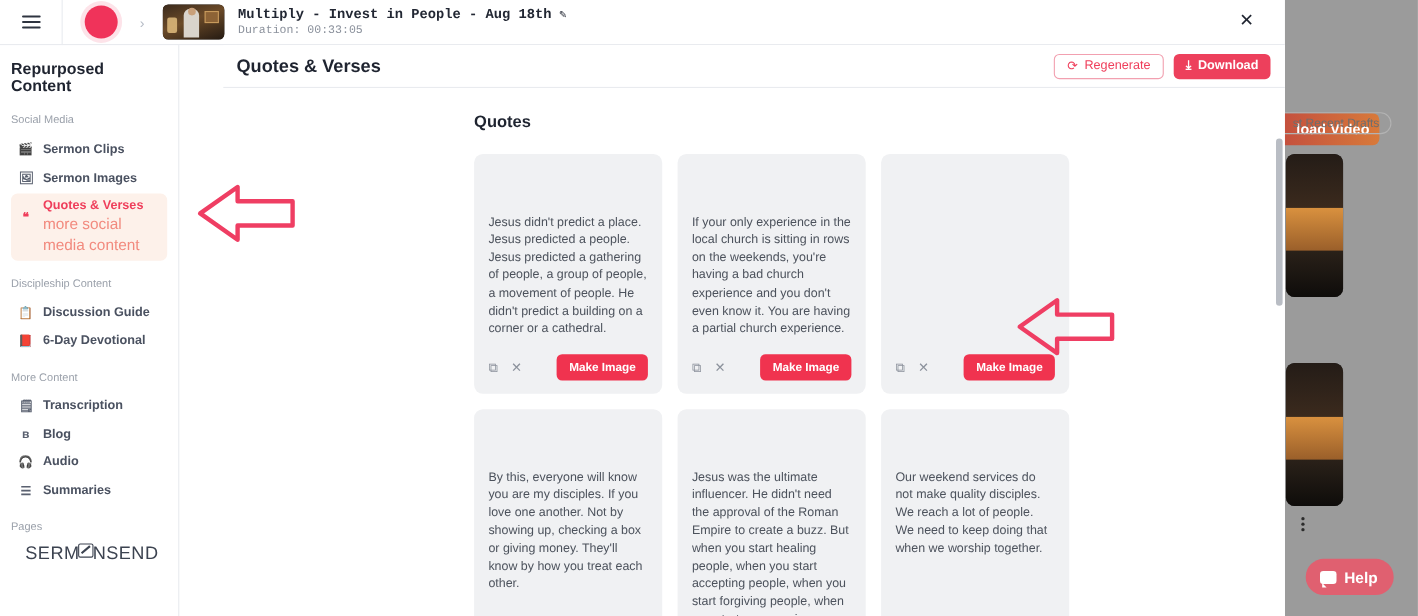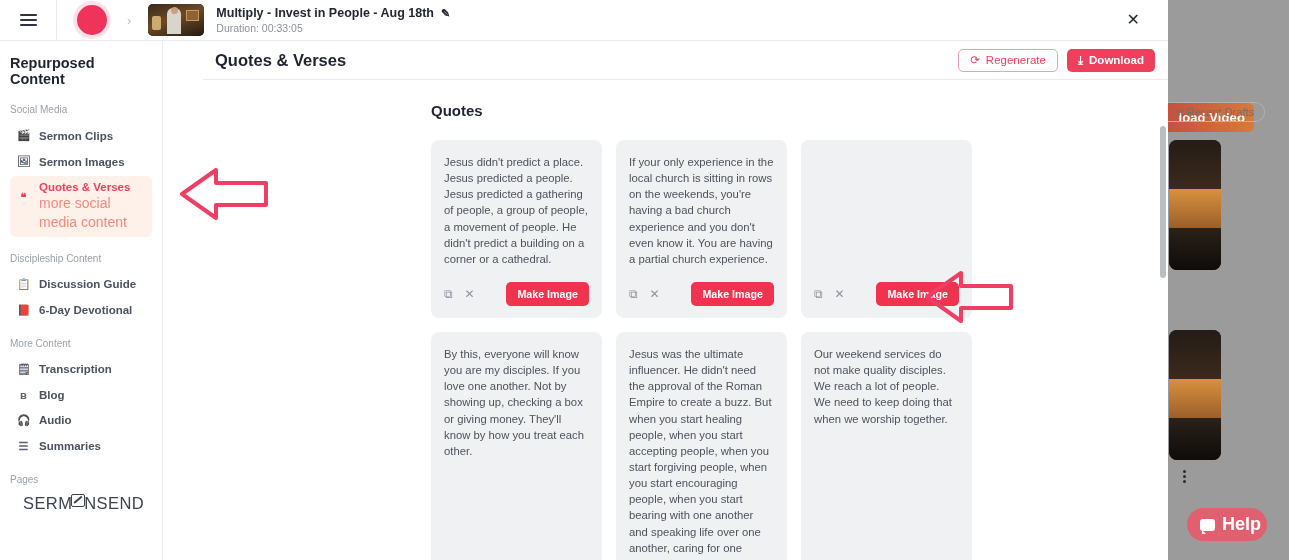--- a/index.html
+++ b/index.html
@@ -65,21 +65,21 @@
   .bg-kebab-1 { top: 446px; }
   .bg-kebab-2 { top: 470px; }
   .help-btn {
     position: absolute;
     left: 1187px; top: 508px;
     height: 33px; width: 80px;
     background: #e06070;
     border-radius: 18px;
     display: flex; align-items: center; gap: 7px;
     padding-left: 13px;
-    color: #fff; font-size: 18px; font-weight: bold;
+    color: #fff; font-size: 14px; font-weight: bold;
     cursor: pointer;
   }
   .help-bubble { width: 15px; height: 12px; background: #fff; border-radius: 3px; position: relative; flex: none;}
   .help-bubble::after{
     content:""; position:absolute; left:2px; bottom:-3px;
     border-left: 4px solid #fff; border-top: 4px solid transparent; border-bottom: 0;
     border-right: 2px solid transparent;
   }
 
   
@@ -116,21 +116,21 @@
   .vid-thumb {
     margin-left: 17px; width: 56px; height: 32px;
     border-radius: 5px; overflow: hidden; position: relative;
     background: #1d1611;
   }
   .vid-thumb .vt-bg { position:absolute; inset:0; background: linear-gradient(160deg,#3a2a1c 0%, #6b4a28 45%, #241a12 100%); }
   .vid-thumb .vt-fig { position:absolute; left:19px; top:4px; width:14px; height:26px; background:#d9d4cc; border-radius:6px 6px 0 0; }
   .vid-thumb .vt-head{ position:absolute; left:23px; top:3px; width:7px; height:7px; border-radius:50%; background:#c9a07a; }
   .vid-thumb .vt-lamp{ position:absolute; left:4px; top:12px; width:9px; height:14px; background:#e0bc7e; border-radius:2px; opacity:.85;}
   .vid-thumb .vt-pic { position:absolute; right:5px; top:6px; width:13px; height:11px; background:#8d6336; border:1px solid #c79a5c; }
-  .vid-meta { margin-left: 12px; display: flex; flex-direction: column; gap: 2px; }
+  .vid-meta { margin-left: 12px; display: flex; flex-direction: column; gap: 2px; font-family: Liberation Mono, monospace; }
   .vid-title { font-size: 12.5px; font-weight: bold; color: #222733; display: flex; align-items: center; gap: 7px; }
   .vid-dur { font-size: 10.5px; color: #8b919c; }
   .edit-icon { color: #222733; font-size: 11px; cursor: pointer; }
   .close-x {
     position: absolute; right: 28px; top: 12px;
     font-size: 16px; color: #1f2430; cursor: pointer;
     line-height: 1; font-weight: 500;
   }
 
   
@@ -224,20 +224,21 @@
   .card {
     width: 171px;
     background: #f0f1f3;
     border-radius: 8px;
     padding: 14px 13px 12px 13px;
     display: flex; flex-direction: column;
   }
   .card-text {
     font-size: 11.3px; line-height: 1.43; color: #4c525c;
     white-space: pre-wrap;
+    margin-top: 40px;
   }
   .card-actions {
     display: flex; align-items: center; margin-top: 15px;
   }
   .act-ico {
     font-size: 12px; color: #8c929c; cursor: pointer;
     margin-right: 12px; line-height: 1;
   }
   .btn-makeimage {
     margin-left: auto;

